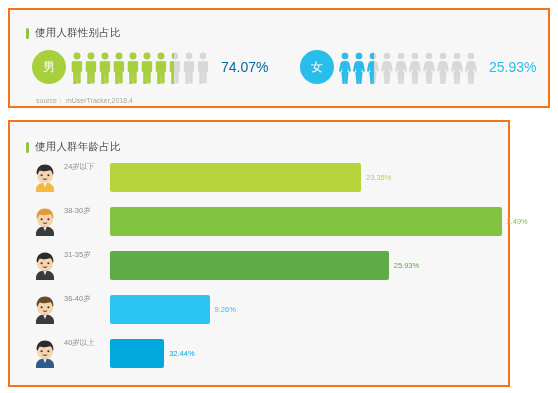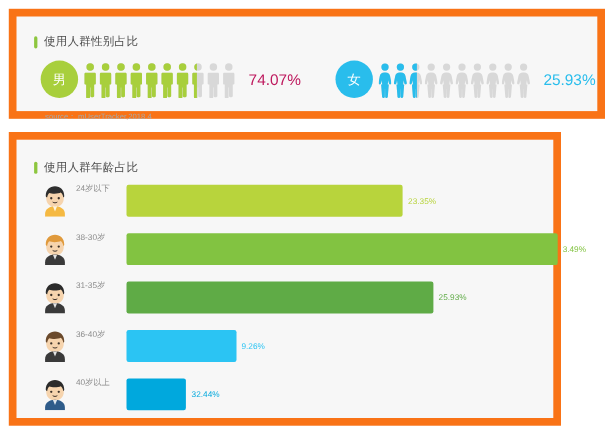--- a/index.html
+++ b/index.html
@@ -18,21 +18,21 @@
     width: 558px;
     height: 393px;
     background: #ffffff;
     box-sizing: border-box;
     padding: 8px 8px 8px 8px;
   }
 
   
   .card {
     background: #f7f7f7;
-    border: 7px solid #f97316;
+    border: 2px solid #f97316;
     box-sizing: border-box;
     position: relative;
     text-decoration: underline;
   }
   .card-gender {
     position: absolute;
     left: 8px;
     top: 8px;
     width: 542px;
     height: 100px;
@@ -116,21 +116,21 @@
     top: 0;
     height: 32px;
     overflow: hidden;
   }
   .pct-label {
     font-size: 14px;
     margin-left: 10px;
     white-space: nowrap;
     flex: 0 0 auto;
   }
-  .pct-male   { color: #be185d; }
+  .pct-male   { color: #0369a1; }
   .pct-female { color: #29bdec; }
 
   
   .source {
     position: absolute;
     left: 26px;
     top: 86px;
     font-size: 7px;
     color: #a8a8a8;
     white-space: nowrap;

